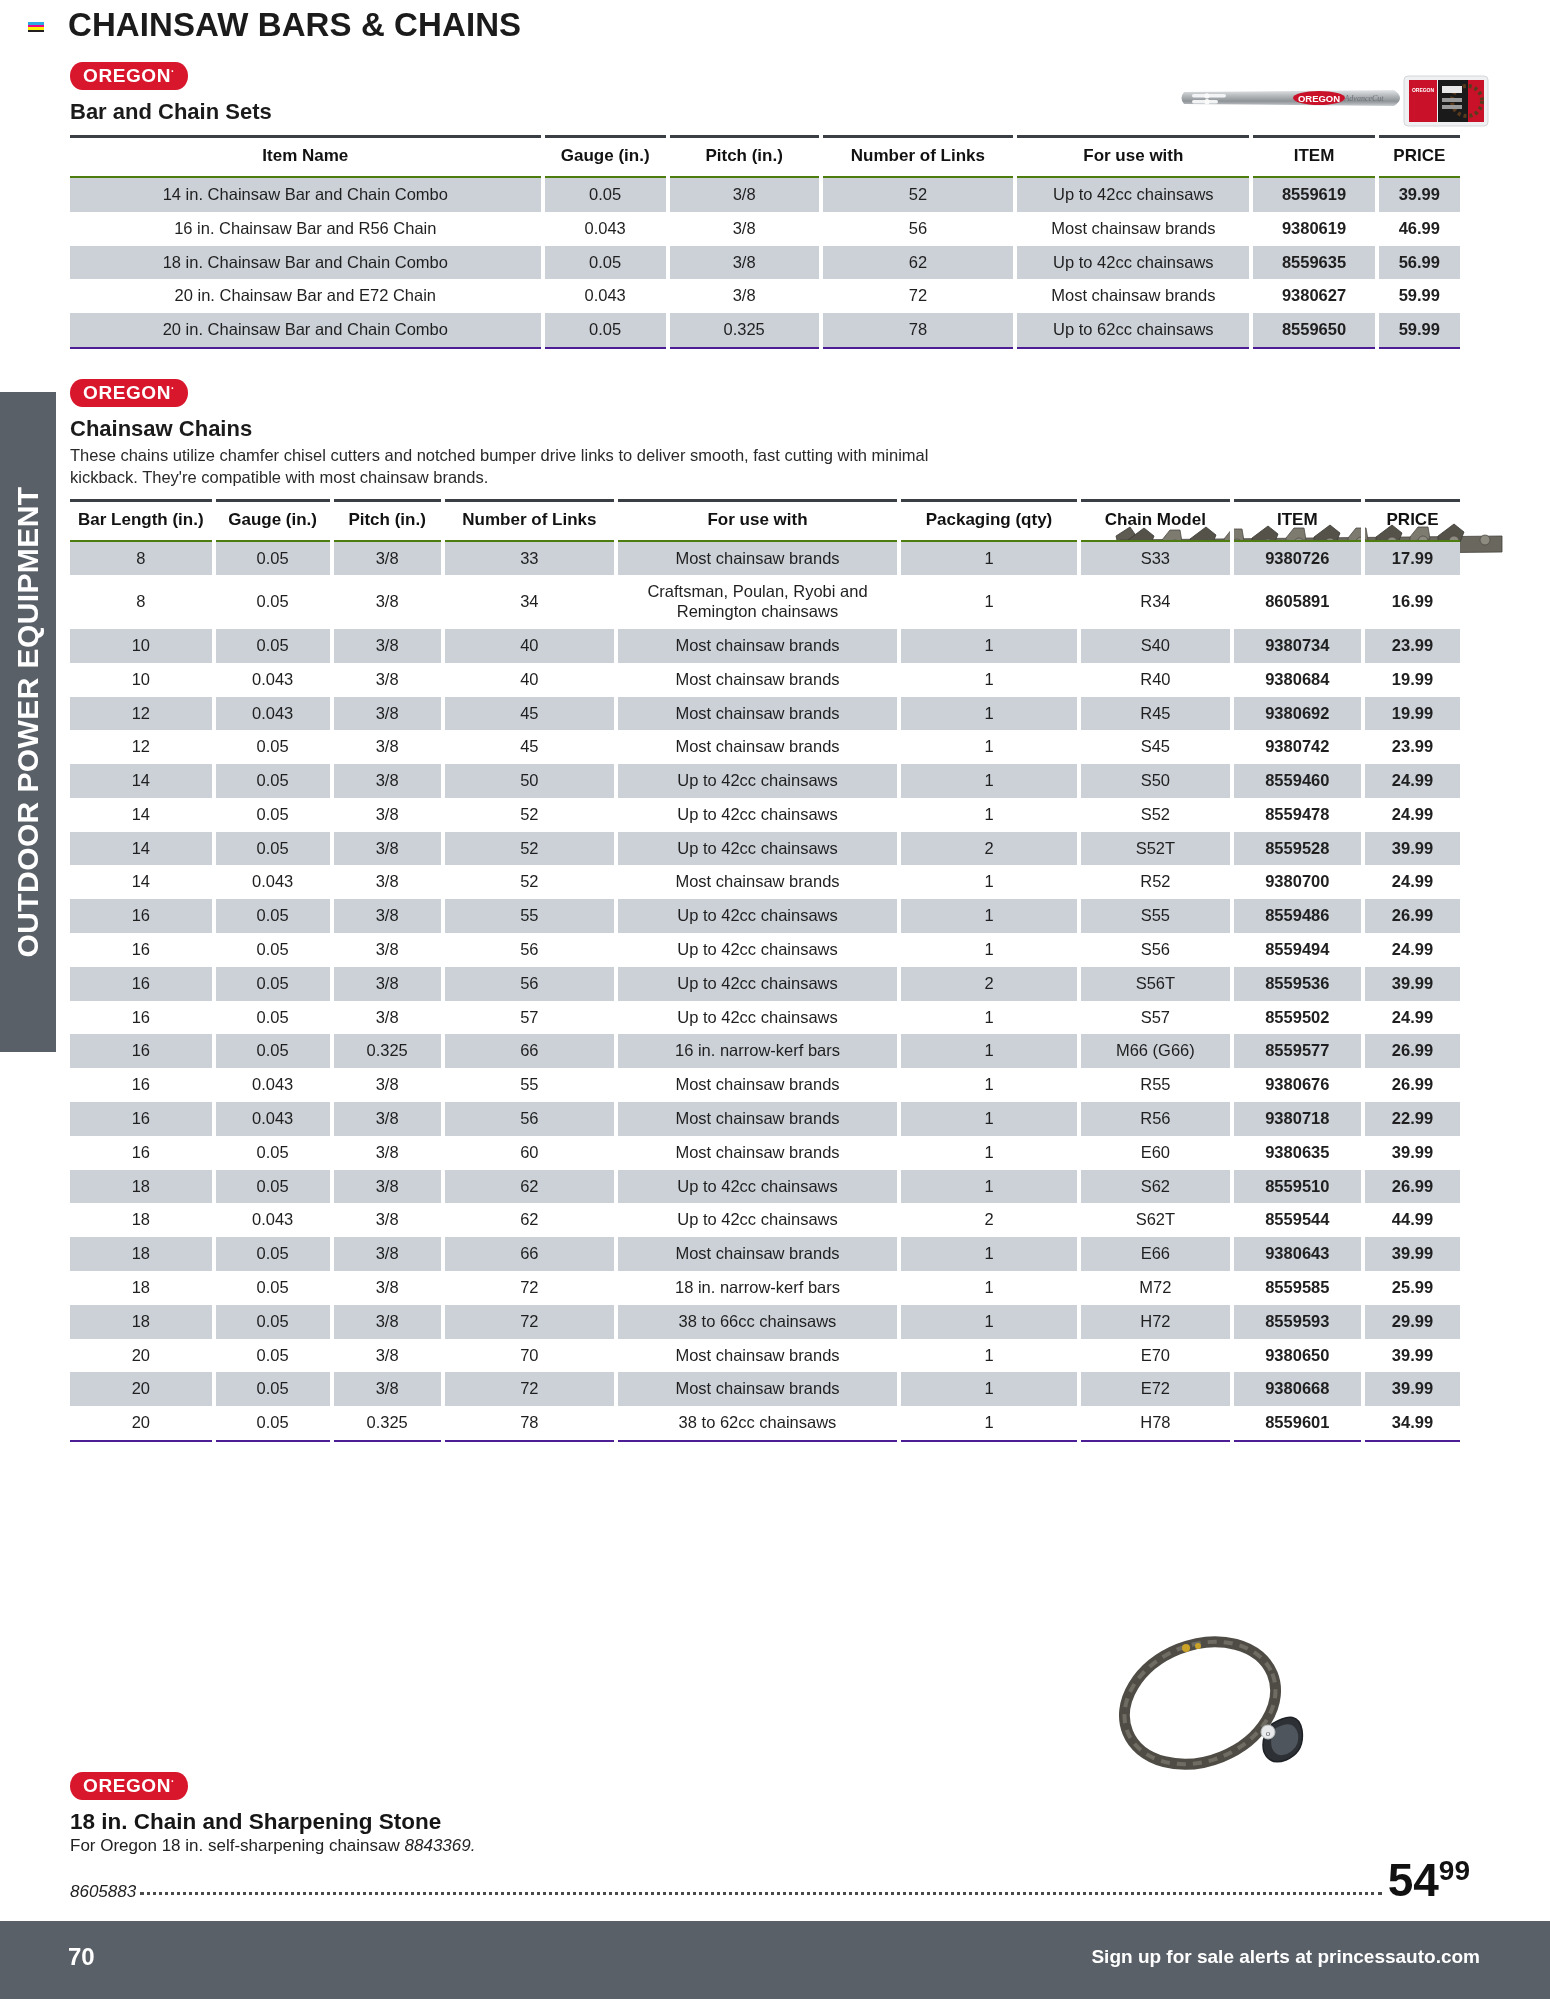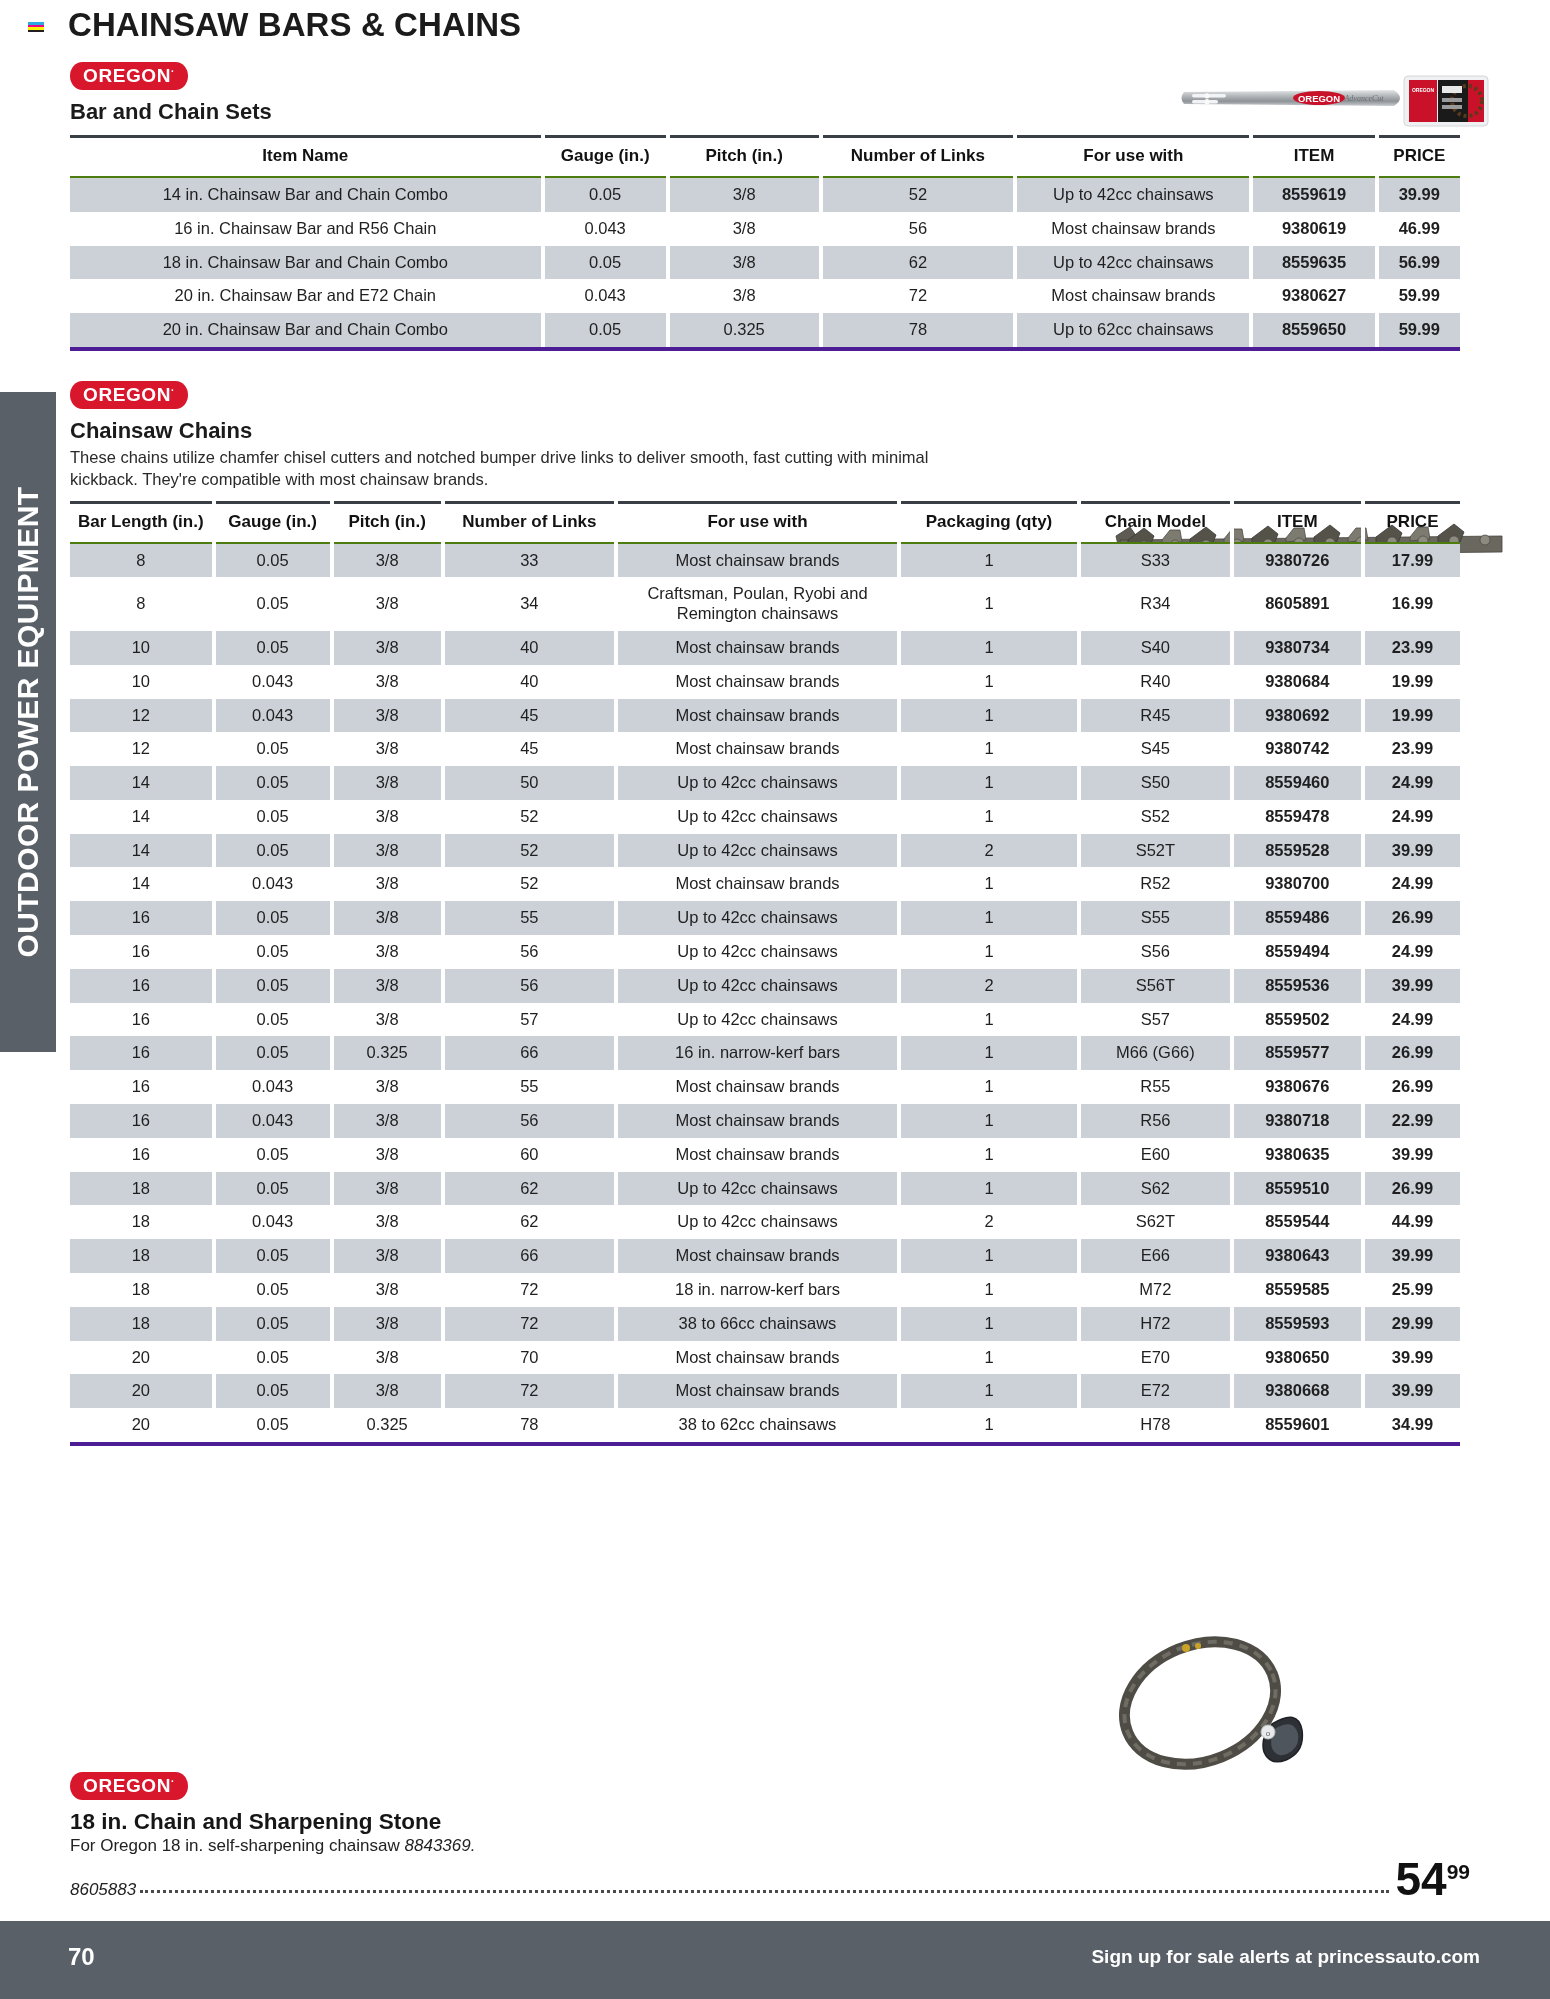--- a/index.html
+++ b/index.html
@@ -106,21 +106,21 @@
   }
   table.cat tbody td {
     padding: 7px 8px;
     text-align: center;
     color: #1f1f1f;
     font-size: 16.5px;
     line-height: 1.2;
   }
   table.cat tbody tr.shade td { background: #ccd1d8; }
   table.cat tbody td.bold { font-weight: 700; }
-  table.cat tbody tr:last-child td { border-bottom: 4px solid #4c1d95; }
+  table.cat tbody tr:last-child td { border-bottom: 2px solid #4c1d95; }
 
   
   table.cat tbody td + td { border-left: 4px solid #ffffff; }
   table.cat thead th + th { border-left: 4px solid #ffffff; }
 
   
   .t1 col.c-name  { width: 34%; }
   .t1 col.c-gauge { width: 9%; }
   .t1 col.c-pitch { width: 11%; }
   .t1 col.c-links { width: 14%; }
@@ -174,21 +174,21 @@
   .dotline {
     flex: 1;
     border-bottom: 3px dotted #4a4a4a;
     margin: 0 6px 7px 4px;
     height: 1px;
   }
   .offer-price {
     font-size: 46px; font-weight: 700; color: #111;
     line-height: 0.92; white-space: nowrap;
   }
-  .offer-price sup { font-size: 21px; font-weight: 700; vertical-align: super; }
+  .offer-price sup { font-size: 28px; font-weight: 700; vertical-align: super; }
 
   .chain-loop-img {
     position: absolute;
     left: 1090px; top: 1628px;
     width: 250px; height: 170px;
   }
 
   
   .footer {
     position: absolute;

